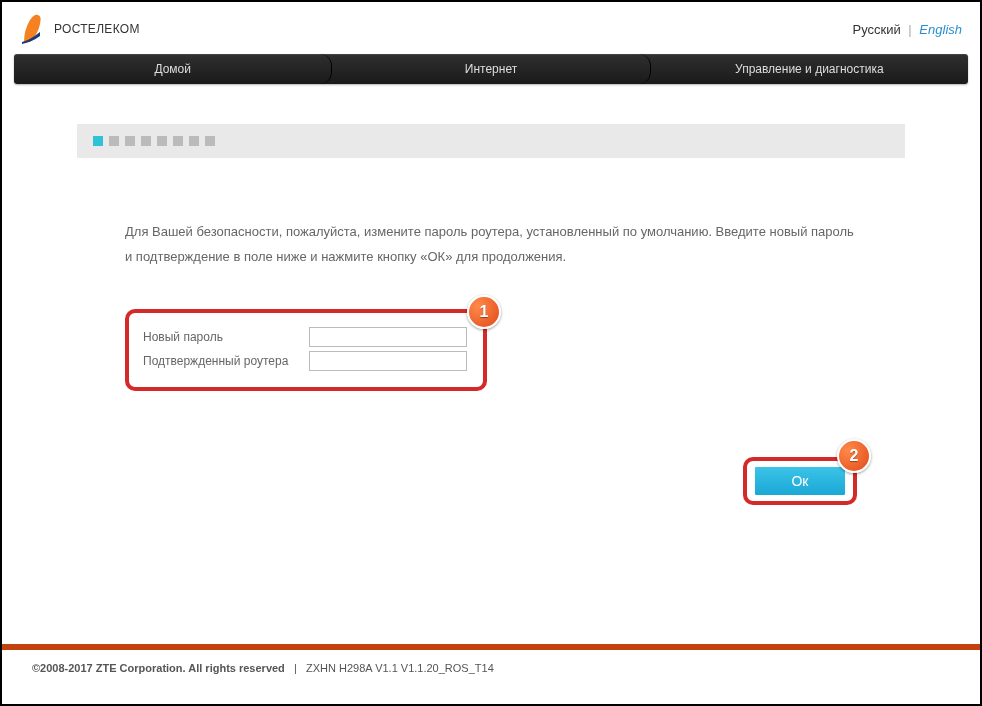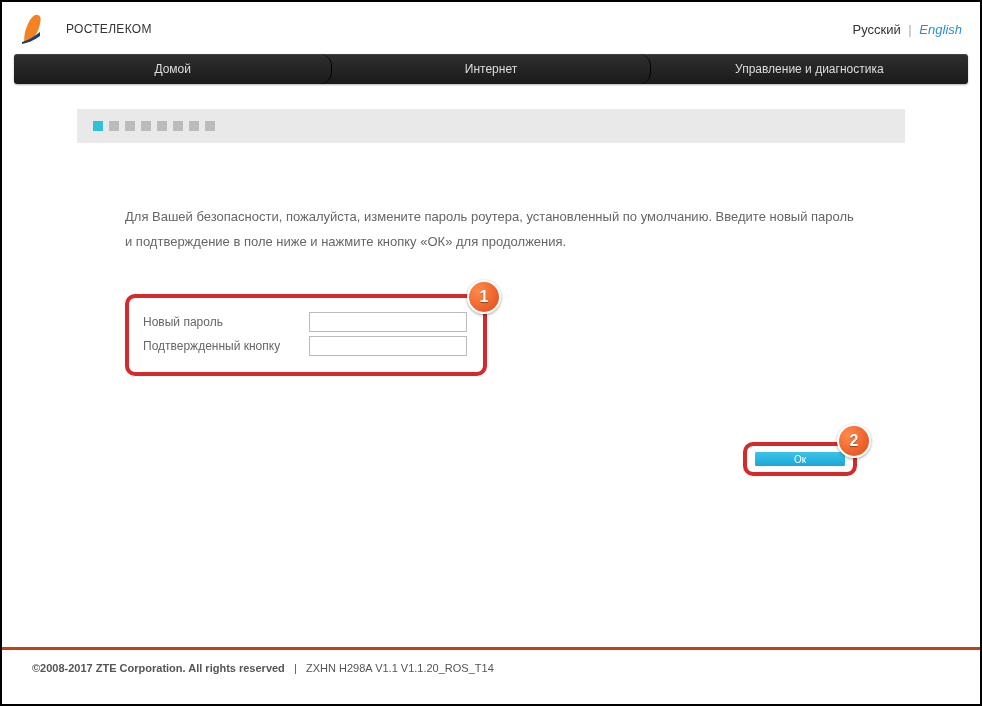--- a/index.html
+++ b/index.html
@@ -1,43 +1,43 @@
 <!DOCTYPE html>
 <html><head>
 <meta charset="utf-8">
 <style>
 * { box-sizing: border-box; margin: 0; padding: 0; }
 body { font-family: "Segoe UI", Arial, sans-serif; font-size: 13px; color: #555; background: #fff; width: 982px; height: 706px; border: 2px solid #000; position: relative; overflow: hidden; }
 .header { display: flex; align-items: center; justify-content: space-between; padding: 10px 18px 8px 18px; }
-.logo { display: flex; align-items: center; gap: 20px; }
+.logo { display: flex; align-items: center; gap: 8px; }
 .logo-text { font-size: 12px; color: #333; letter-spacing: 0.3px; }
 .lang { font-size: 13px; color: #333; }
 .lang a { color: #2a8fd0; text-decoration: none; font-style: italic; }
 .lang .sep { color: #aaa; margin: 0 4px; }
 .nav { margin: 0 12px; background: linear-gradient(#2f2f2f, #1a1a1a); border-radius: 3px; display: flex; height: 30px; box-shadow: inset 0 1px 0 rgba(255,255,255,0.1), 0 1px 2px rgba(0,0,0,0.3); }
 .nav-item { flex: 1; text-align: center; color: #ddd; font-size: 12px; line-height: 30px; border-right: 1px solid #000; cursor: pointer; border-radius: 12px; }
 .nav-item:last-child { border-right: none; }
-.card-wrap { display: flex; justify-content: center; margin-top: 25px; }
+.card-wrap { display: flex; justify-content: center; margin-top: 40px; }
 .card { width: 828px; background: #fff; }
 .card-header { background: #e9e9e9; padding: 12px 16px; }
 .dots { display: flex; gap: 6px; }
 .dot { width: 10px; height: 10px; background: #bbb; }
 .dot.active { background: #2fc1d6; }
 .card-body { padding: 62px 48px 40px 48px; }
 .instructions { color: #666; font-size: 13px; line-height: 1.9; }
 .form-highlight { position: relative; margin-top: 40px; border: 4px solid #d42a2a; border-radius: 10px; width: 362px; padding: 10px 16px 12px 14px; }
 .form-row { display: flex; align-items: center; margin: 4px 0; gap: 16px; }
 .form-row label { width: 158px; color: #666; font-size: 12px; }
 .form-row input { width: 158px; height: 20px; border: 1px solid #bbb; padding: 0 4px; font-size: 12px; background: #fff; }
 .badge { position: absolute; width: 34px; height: 34px; border-radius: 50%; background: radial-gradient(circle at 30% 30%, #ff8a4a, #e14a1a); border: 2px solid #fff; box-shadow: 0 1px 3px rgba(0,0,0,0.4); color: #fff; font-weight: bold; font-size: 16px; display: flex; align-items: center; justify-content: center; text-shadow: 0 1px 1px rgba(0,0,0,0.4); }
 .badge-1 { top: -18px; right: -18px; }
 .ok-wrap { position: relative; float: right; margin-top: 66px; border: 4px solid #d42a2a; border-radius: 10px; padding: 6px 8px; }
-.ok-button { width: 90px; height: 14px; background: linear-gradient(#3cc3e8, #1aa8d6); color: #fff; border: none; font-size: 10px; cursor: pointer; display: flex; align-items: center; justify-content: center; border-radius: 1px; }
+.ok-button { width: 90px; height: 28px; background: linear-gradient(#3cc3e8, #1aa8d6); color: #fff; border: none; font-size: 14px; cursor: pointer; display: flex; align-items: center; justify-content: center; border-radius: 1px; }
 .badge-2 { top: -22px; right: -18px; }
-.footer { position: absolute; bottom: 0; left: 0; right: 0; border-top: 3px solid #c2410c; padding: 12px 0 30px 30px; font-size: 11px; color: #555; background: #fff; }
+.footer { position: absolute; bottom: 0; left: 0; right: 0; border-top: 6px solid #c2410c; padding: 12px 0 30px 30px; font-size: 11px; color: #555; background: #fff; }
 .clearfix::after { content: ""; display: table; clear: both; }
 </style>
 </head>
 <body>
 
 <div class="header">
   <div class="logo">
     <svg width="26" height="34" viewBox="0 0 26 34">
       <path d="M 4 30 Q 4 18 10 8 Q 14 2 18 3 Q 22 4 20 12 Q 18 22 10 30 Z" fill="#f58220"></path>
       <path d="M 2 30 Q 10 28 20 20 L 20 24 Q 12 30 2 32 Z" fill="#1a3a7a"></path>
@@ -74,21 +74,21 @@
     <div class="card-body clearfix">
       <p class="instructions">Для Вашей безопасности, пожалуйста, измените пароль роутера, установленный по умолчанию. Введите новый пароль и подтверждение в поле ниже и нажмите кнопку «ОК» для продолжения.</p>
 
       <div class="form-highlight">
         <div class="badge badge-1">1</div>
         <div class="form-row">
           <label>Новый пароль</label>
           <input type="password" value="" style="">
         </div>
         <div class="form-row">
-          <label>Подтвержденный кнопку</label>
+          <label>Подтвержденный роутера</label>
           <input type="password" value="" style="">
         </div>
       </div>
 
       <div class="ok-wrap">
         <div class="badge badge-2">2</div>
         <button class="ok-button">Ок</button>
       </div>
     </div>
   </div>

